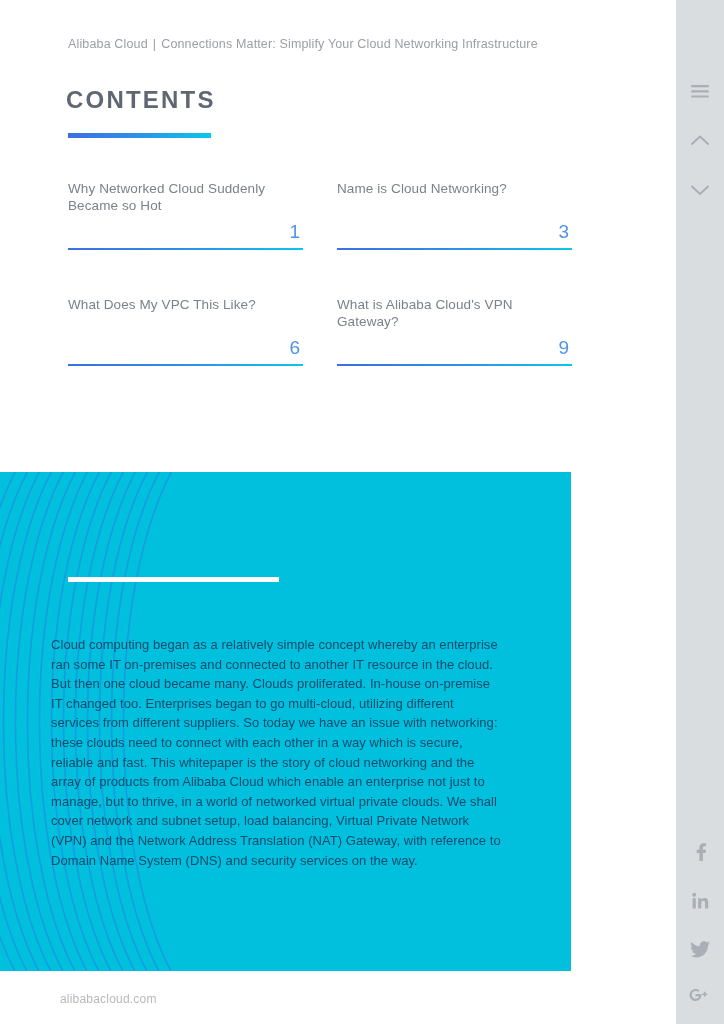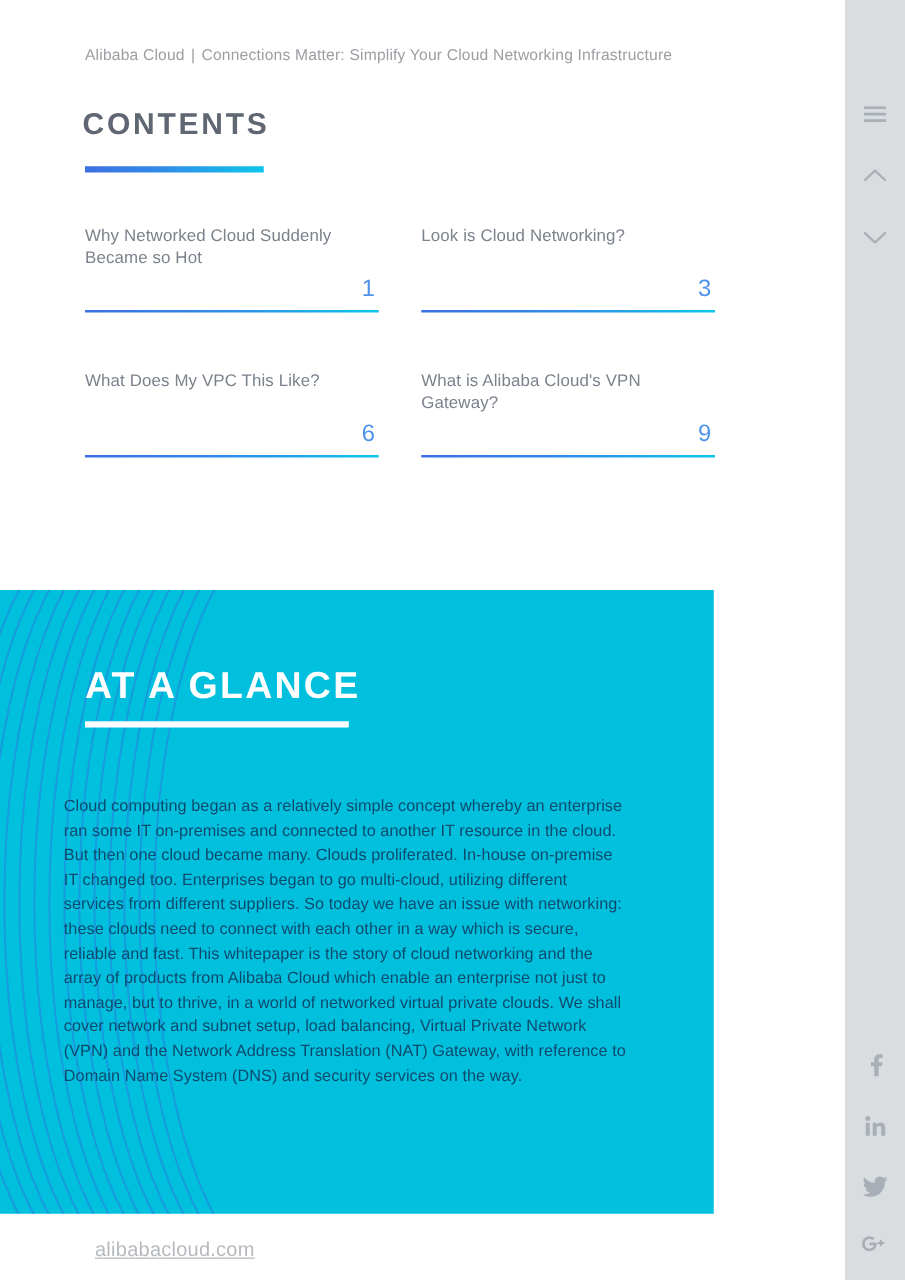--- a/index.html
+++ b/index.html
@@ -137,26 +137,25 @@
     top: 163px;
     width: 452px;
     font-size: 13px;
     line-height: 19.6px;
     color: #0c4a6e;
     letter-spacing: .05px;
   }
 
   .footer-url {
     position: absolute;
-    left: 76px;
+    left: 60px;
     top: 992px;
-    font-size: 16px;
+    font-size: 12px;
     color: #b6b9bd;
     letter-spacing: .2px;
-    text-decoration: underline;
   }
 
   
   .rail {
     position: absolute;
     left: 676px; top: 0;
     width: 48px;
     height: 1024px;
     background: #d9dde0;
   }
@@ -198,21 +197,21 @@
 
       <div class="toc-entry col-l row-1">
         <div class="toc-label">Why Networked Cloud Suddenly Became so Hot</div>
         <div class="toc-num-row">
           <span class="toc-num">1</span>
         </div>
         <div class="toc-rule"></div>
       </div>
 
       <div class="toc-entry col-r row-1">
-        <div class="toc-label">Look is Cloud Networking?</div>
+        <div class="toc-label">Name is Cloud Networking?</div>
         <div class="toc-num-row">
           <span class="toc-num">3</span>
         </div>
         <div class="toc-rule"></div>
       </div>
 
       <div class="toc-entry col-l row-2">
         <div class="toc-label">What Does My VPC This Like?</div>
         <div class="toc-num-row">
           <span class="toc-num">6</span>
@@ -244,21 +243,20 @@
           <path d="M269 0 C 179 110, 179 450, 269 560"></path>
           <path d="M281 0 C 191 110, 191 450, 281 560"></path>
           <path d="M293 0 C 203 110, 203 450, 293 560"></path>
           <path d="M305 0 C 215 110, 215 450, 305 560"></path>
           <path d="M317 0 C 227 110, 227 450, 317 560"></path>
           <path d="M329 0 C 239 110, 239 450, 329 560"></path>
           <path d="M341 0 C 251 110, 251 450, 341 560"></path>
         </g>
       </svg>
 
-      <div class="glance-title">AT A GLANCE</div>
       <div class="glance-rule"></div>
       <div class="glance-body">Cloud computing began as a relatively simple concept whereby an enterprise ran some IT on-premises and connected to another IT resource in the cloud. But then one cloud became many. Clouds proliferated. In-house on-premise IT changed too. Enterprises began to go multi-cloud, utilizing different services from different suppliers. So today we have an issue with networking: these clouds need to connect with each other in a way which is secure, reliable and fast. This whitepaper is the story of cloud networking and the array of products from Alibaba Cloud which enable an enterprise not just to manage, but to thrive, in a world of networked virtual private clouds. We shall cover network and subnet setup, load balancing, Virtual Private Network (VPN) and the Network Address Translation (NAT) Gateway, with reference to Domain Name System (DNS) and security services on the way.</div>
     </div>
 
     <div class="footer-url">alibabacloud.com</div>
 
   </div>
 
   <div class="rail">
 

